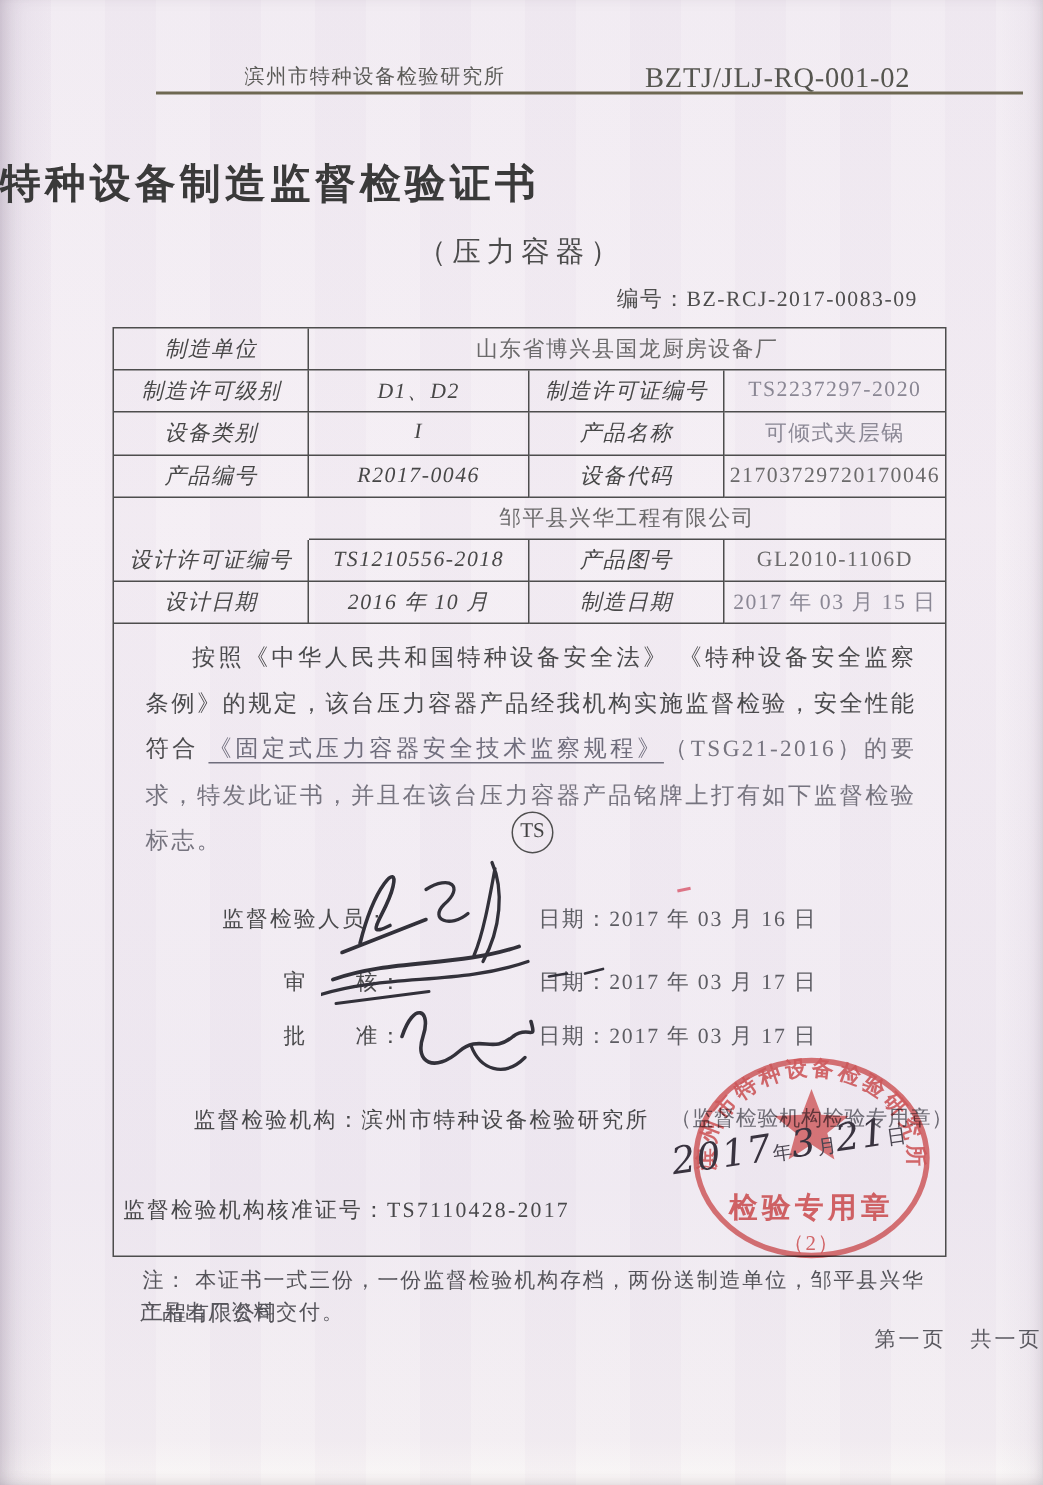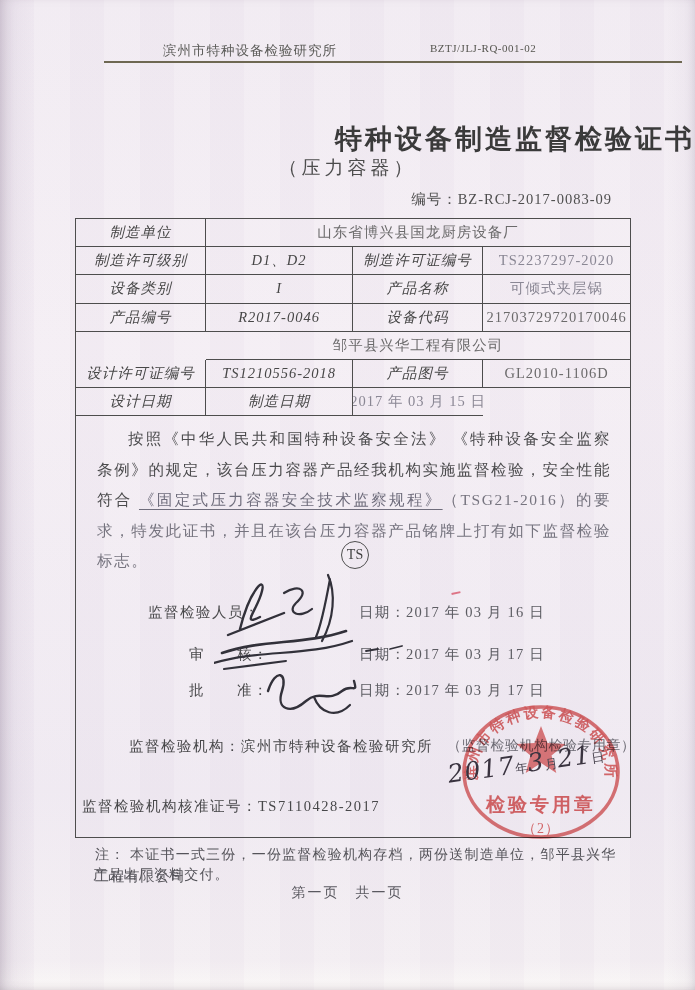--- a/index.html
+++ b/index.html
@@ -9,25 +9,25 @@
     background:
       linear-gradient(90deg, rgba(110,85,130,0.07), rgba(0,0,0,0) 5%),
       linear-gradient(270deg, rgba(110,85,130,0.05), rgba(0,0,0,0) 4%),
       repeating-linear-gradient(90deg, rgba(195,175,205,0.055) 0 34px, rgba(255,255,255,0.05) 34px 70px),
       linear-gradient(180deg,#f1ebf2 0%,#f4eef4 35%,#efe9f1 80%,#f3eef2 97%,#faf7f6 100%);
     box-shadow: inset 10px 0 16px -10px rgba(60,40,70,.28), inset -8px 0 12px -10px rgba(60,40,70,.22), inset 0 -8px 12px -10px rgba(60,40,70,.20);
   }
   .abs{position:absolute;}
   
   .hdr-org{top:42px;left:163px;font-size:13.5px;color:#5b5b58;letter-spacing:1px;}
-  .hdr-code{top:42px;left:430px;font-size:11px;color:#55554f;letter-spacing:.5px;}
+  .hdr-code{top:42px;left:430px;font-size:19px;color:#55554f;letter-spacing:.5px;}
   .hdr-rule{top:61px;left:104px;width:578px;height:2px;background:#6e6852;}
   
-  .title{top:104px;left:0;width:100%;text-align:right;font-family:"Liberation Sans","DejaVu Sans",sans-serif;
-         font-weight:bold;font-size:27px;letter-spacing:3px;color:#3a3a3a;margin-top:17px;}
+  .title{top:104px;left:0;width:100%;text-align:left;font-family:"Liberation Sans","DejaVu Sans",sans-serif;
+         font-weight:bold;font-size:27px;letter-spacing:3px;color:#3a3a3a;}
   .subtitle{top:155px;left:0;width:100%;text-align:center;font-size:19px;letter-spacing:4px;color:#4c4c4c;}
   .certno{top:190px;left:0;width:612px;text-align:right;font-size:14.5px;color:#4e4e4e;letter-spacing:1px;}
   
   .outer-box{top:218px;left:75px;width:556px;height:620px;border:1.5px solid #4d4d4d;box-sizing:border-box;}
   .cert-table{position:absolute;top:0;left:0;width:100%;display:grid;
       grid-template-columns:23.5% 26.5% 23.5% 26.5%;grid-auto-rows:28.2px;}
   .cell{display:flex;align-items:center;justify-content:center;font-size:14.5px;letter-spacing:1px;
         border-bottom:1.5px solid #4d4d4d;box-sizing:border-box;overflow:hidden;white-space:nowrap;}
   .cell.br{border-right:1.5px solid #4d4d4d;font-style:italic;}
   .cell.span{grid-column:2 / 5;}
@@ -50,21 +50,21 @@
   .seal-note{font-size:14px;letter-spacing:.5px;color:#6d6b74;white-space:nowrap;}
   
   .seal-svg{top:677px;left:441px;mix-blend-mode:multiply;opacity:.92;}
   .hand-date{top:749px;left:447px;transform:rotate(-8deg);color:#39333f;white-space:nowrap;z-index:5;}
   .hand-num{font-style:italic;font-size:25px;letter-spacing:1px;font-family:"DejaVu Serif",serif;}
   .hand-cjk{font-size:13px;color:#4a4550;}
   .red-mark{top:592px;left:452px;width:9px;height:5px;border-top:2px solid #d8566a;transform:rotate(-12deg);opacity:.8;}
   
   .note{left:95px;width:525px;font-size:14px;line-height:22px;letter-spacing:1.2px;color:#55545a;}
   .note2{left:93px;font-size:14px;letter-spacing:1.2px;color:#55545a;}
-  .pagefoot{left:0;width:100%;text-align:center;font-size:14px;letter-spacing:2px;color:#5a5960;}
+  .pagefoot{left:0;width:100%;text-align:right;font-size:14px;letter-spacing:2px;color:#5a5960;}
 </style>
 </head>
 <body>
 
 <div class="page">
 
   <div class="abs hdr-org">滨州市特种设备检验研究所</div>
   <div class="abs hdr-code">BZTJ/JLJ-RQ-001-02</div>
   <div class="abs hdr-rule"></div>
 
@@ -95,20 +95,21 @@
       <div class="cell t-mid">21703729720170046</div>
 
       <div class="cell span t-mid">邹平县兴华工程有限公司</div>
 
       <div class="cell br">设计许可证编号</div>
       <div class="cell br">TS1210556-2018</div>
       <div class="cell br">产品图号</div>
       <div class="cell t-mid">GL2010-1106D</div>
 
       <div class="cell br">设计日期</div>
+      <div class="cell br">2016 年 10 月</div>
       <div class="cell br">制造日期</div>
       <div class="cell t-light">2017 年 03 月 15 日</div>
     </div>
 
     <div class="abs statement">
       <span>按照《中华人民共和国特种设备安全法》 《特种设备安全监察条例》的规定，该台压力容器产品经我机构实施监督检验，安全性能符合 </span><span class="ul">《固定式压力容器安全技术监察规程》</span><span class="fade">（TSG21-2016）的要求，特发此证书，并且在该台压力容器产品铭牌上打有如下监督检验标志。</span>
     </div>
 
     <div class="abs ts-circle">TS</div>
 

